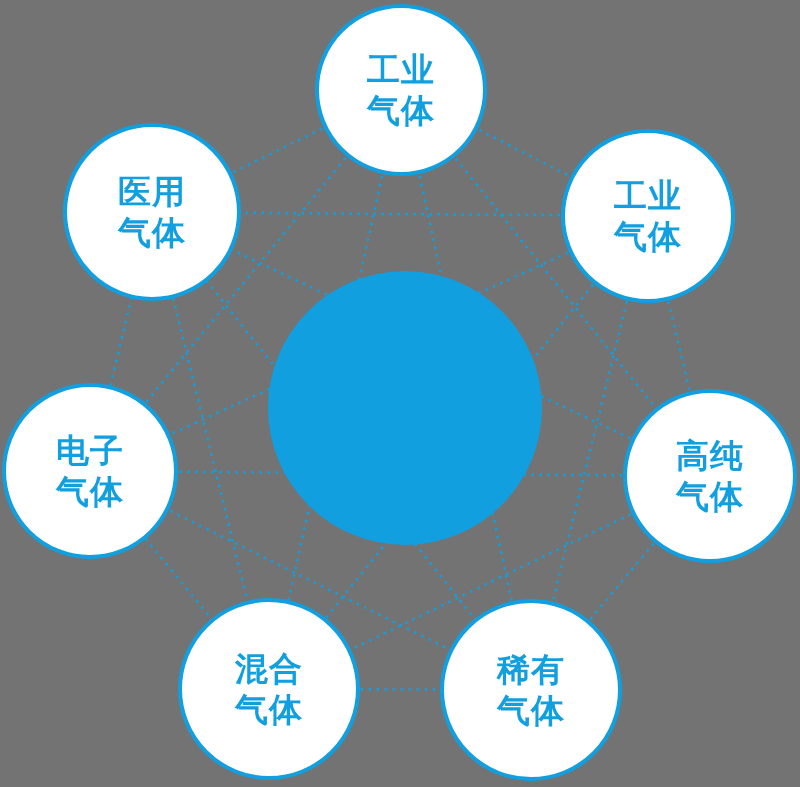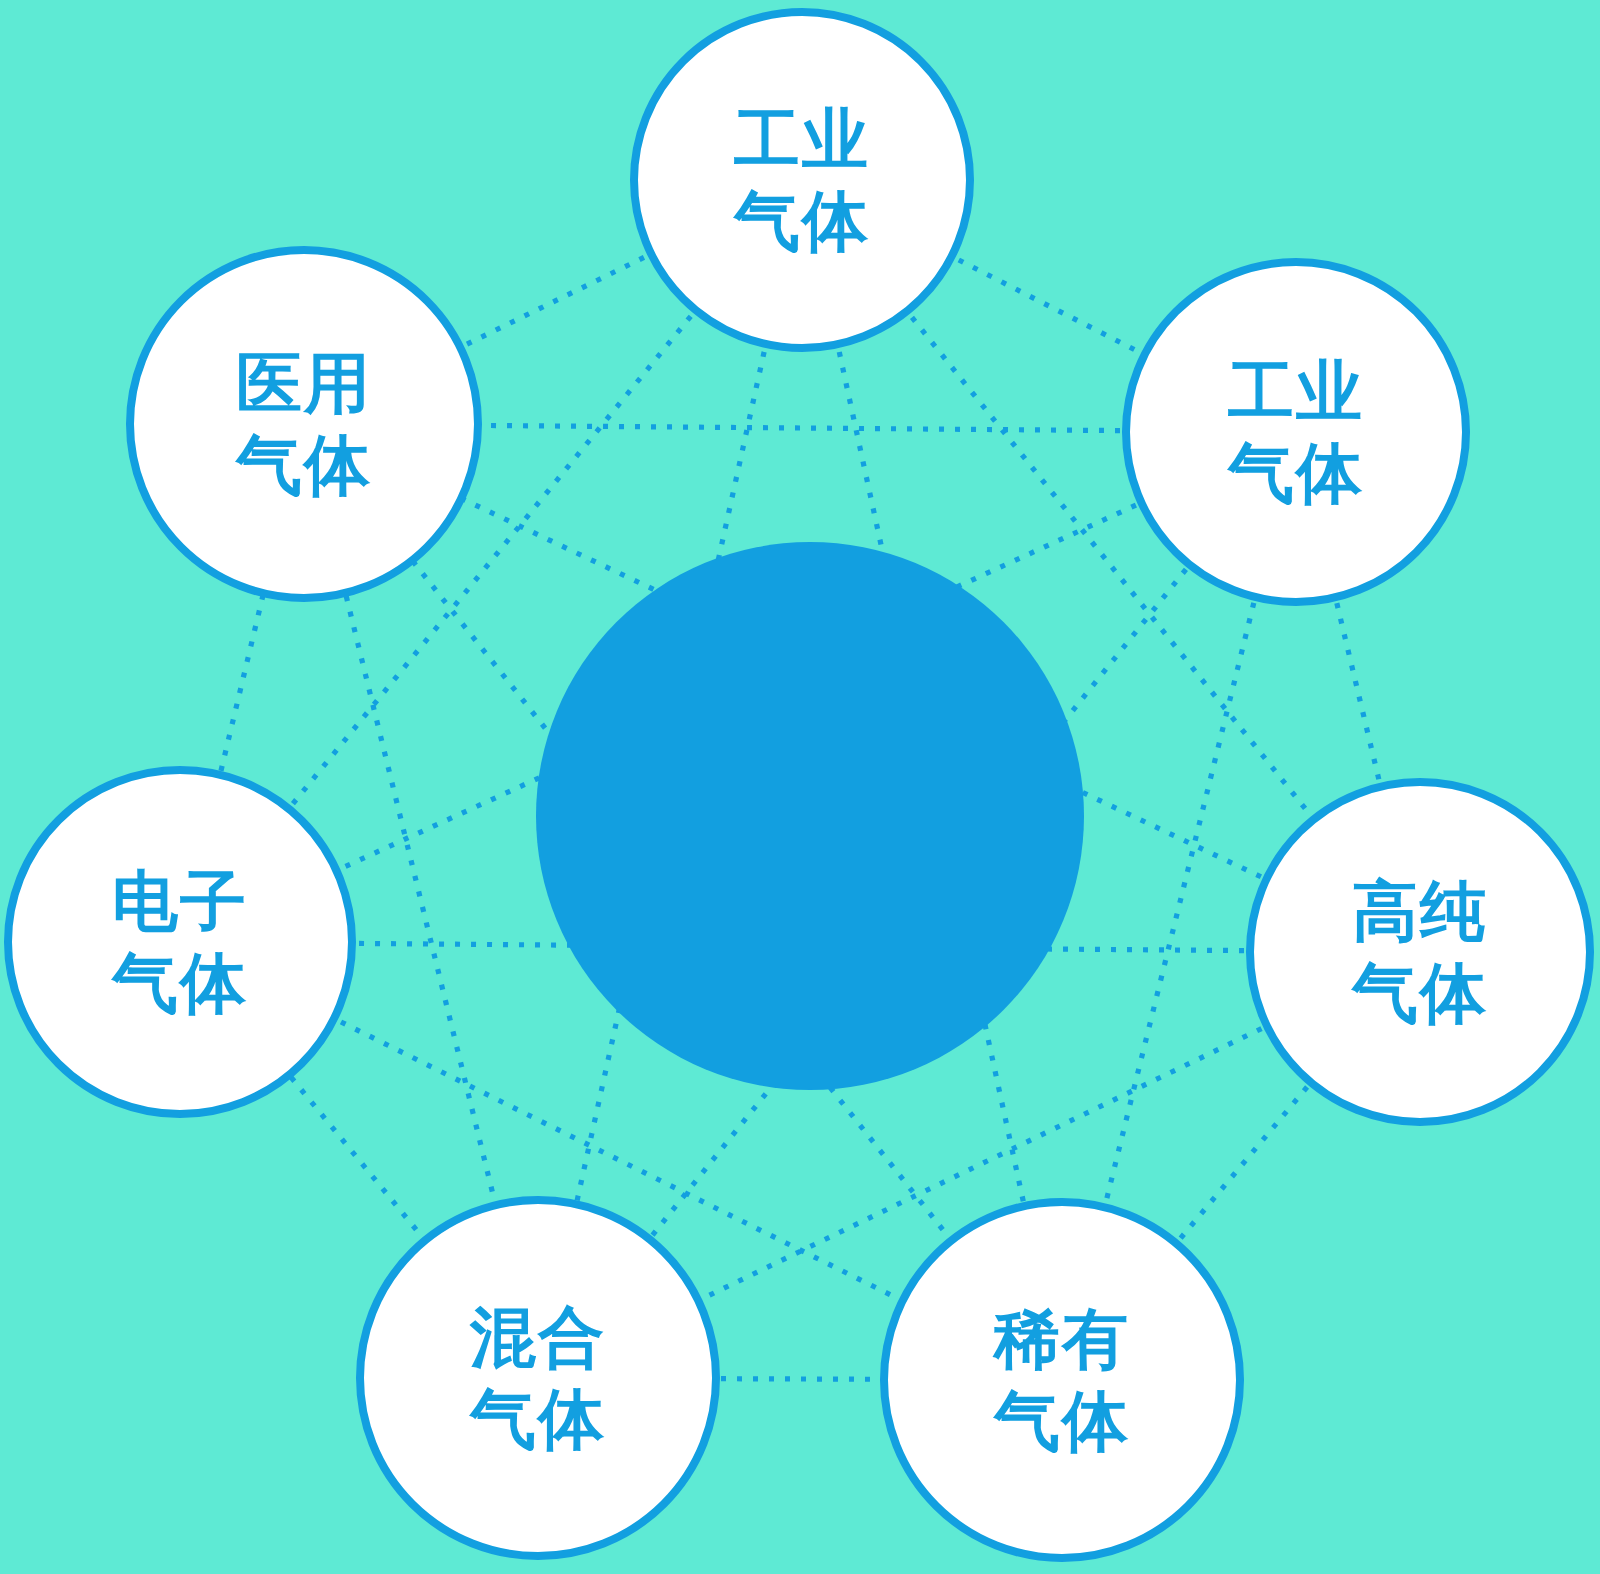--- a/index.html
+++ b/index.html
@@ -1,19 +1,19 @@
 <!DOCTYPE html>
 <html><head>
 <meta charset="utf-8">
 <style>
   html,body{margin:0;padding:0;background:#ffffff;}
   .stage{
     position:relative;
     width:800px;height:787px;
-    background:#5eead4;
+    background:#737373;
     font-family:"DejaVu Sans",sans-serif;
     overflow:hidden;
   }
   svg text{
     font-family:"DejaVu Sans",sans-serif;
     font-weight:bold;
     letter-spacing:1px;
   }
 </style>
 </head>

